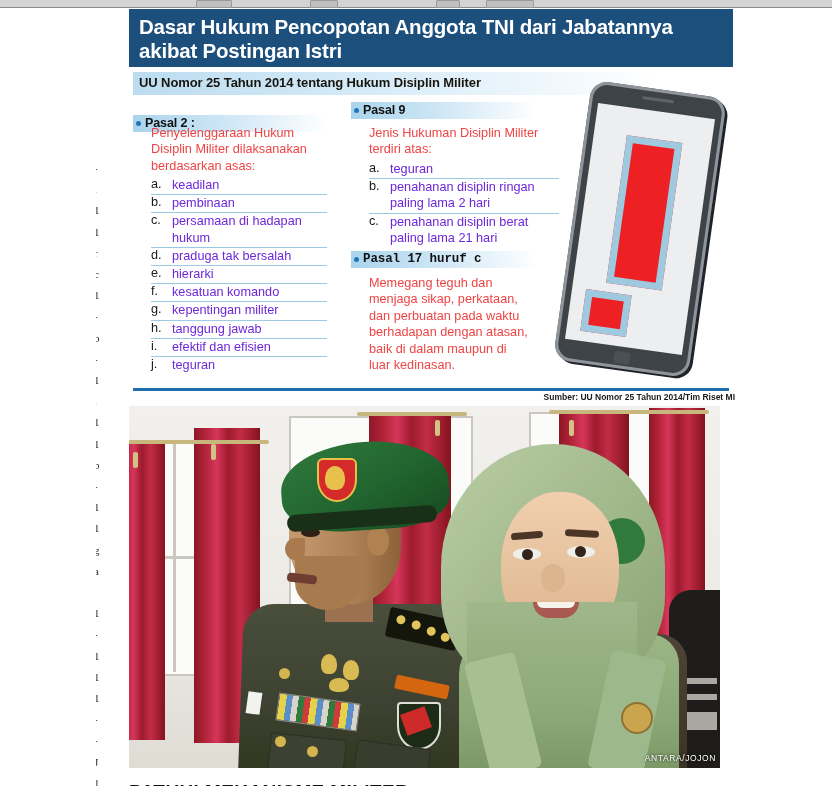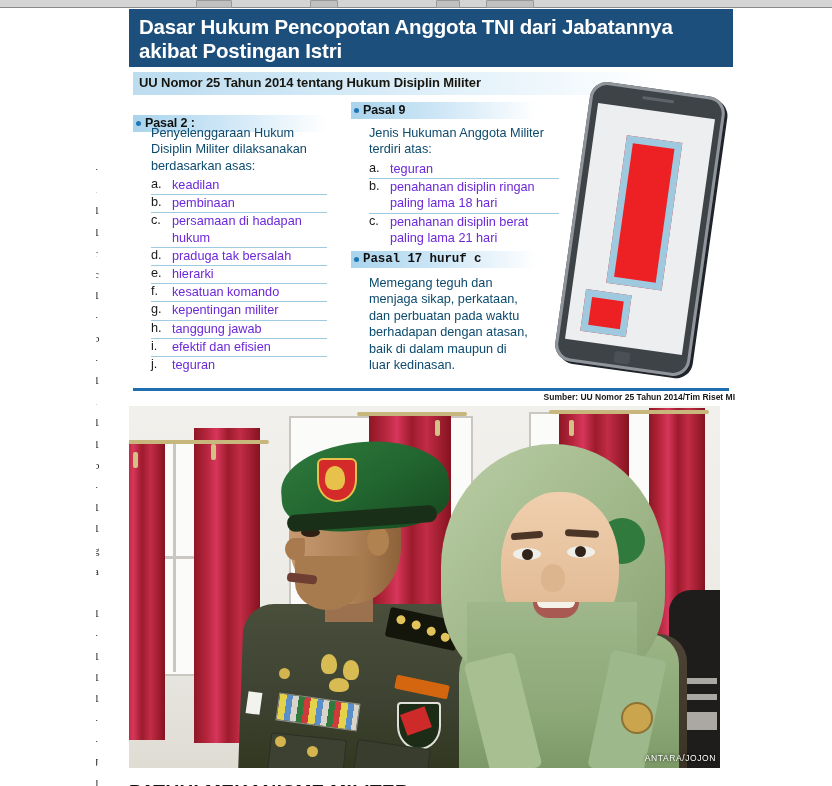--- a/index.html
+++ b/index.html
@@ -74,21 +74,21 @@
   .pasal-head .dot{
     position:absolute;left:3px;top:6px;width:5px;height:5px;border-radius:50%;
     background:#2176b6;
   }
   .pasal-head .htxt{
     position:absolute;left:12px;top:1px;
     font-size:12.5px;font-weight:bold;color:#111111;letter-spacing:-0.1px;
   }
 
   .intro-text{
-    position:absolute;font-size:12.7px;color:#0c4a6e;line-height:16.4px;
+    position:absolute;font-size:12.7px;color:#ef4444;line-height:16.4px;
   }
 
   
   .letter-list{position:absolute;}
   .letter-list .li{
     position:relative;
     border-bottom:1px solid #9ecae4;
     padding:0 0 1px 0;
     min-height:15px;
   }
@@ -385,30 +385,30 @@
       <div class="li" style="border-bottom:none;">
         <span class="lt">j.</span>
         <span class="lbody">teguran</span>
       </div>
     </div>
 
     <div class="pasal-head" style="left:222px;top:93px;width:192px;">
       <span class="dot"></span>
       <span class="htxt">Pasal 9</span>
     </div>
-    <div class="intro-text" style="left:240px;top:116px;width:190px;">Jenis Hukuman Anggota Militer terdiri atas:</div>
+    <div class="intro-text" style="left:240px;top:116px;width:190px;">Jenis Hukuman Disiplin Militer terdiri atas:</div>
 
     <div class="letter-list" style="left:240px;top:152px;width:190px;">
       <div class="li">
         <span class="lt">a.</span>
         <span class="lbody">teguran</span>
       </div>
       <div class="li">
         <span class="lt">b.</span>
-        <span class="lbody">penahanan disiplin ringan paling lama 18 hari</span>
+        <span class="lbody">penahanan disiplin ringan paling lama 2 hari</span>
       </div>
       <div class="li" style="border-bottom:none;">
         <span class="lt">c.</span>
         <span class="lbody">penahanan disiplin berat paling lama 21 hari</span>
       </div>
     </div>
 
     <div class="pasal-head" style="left:222px;top:242px;width:192px;font-family:Liberation Mono, monospace;">
       <span class="dot"></span>
       <span class="htxt">Pasal 17 huruf c</span>

